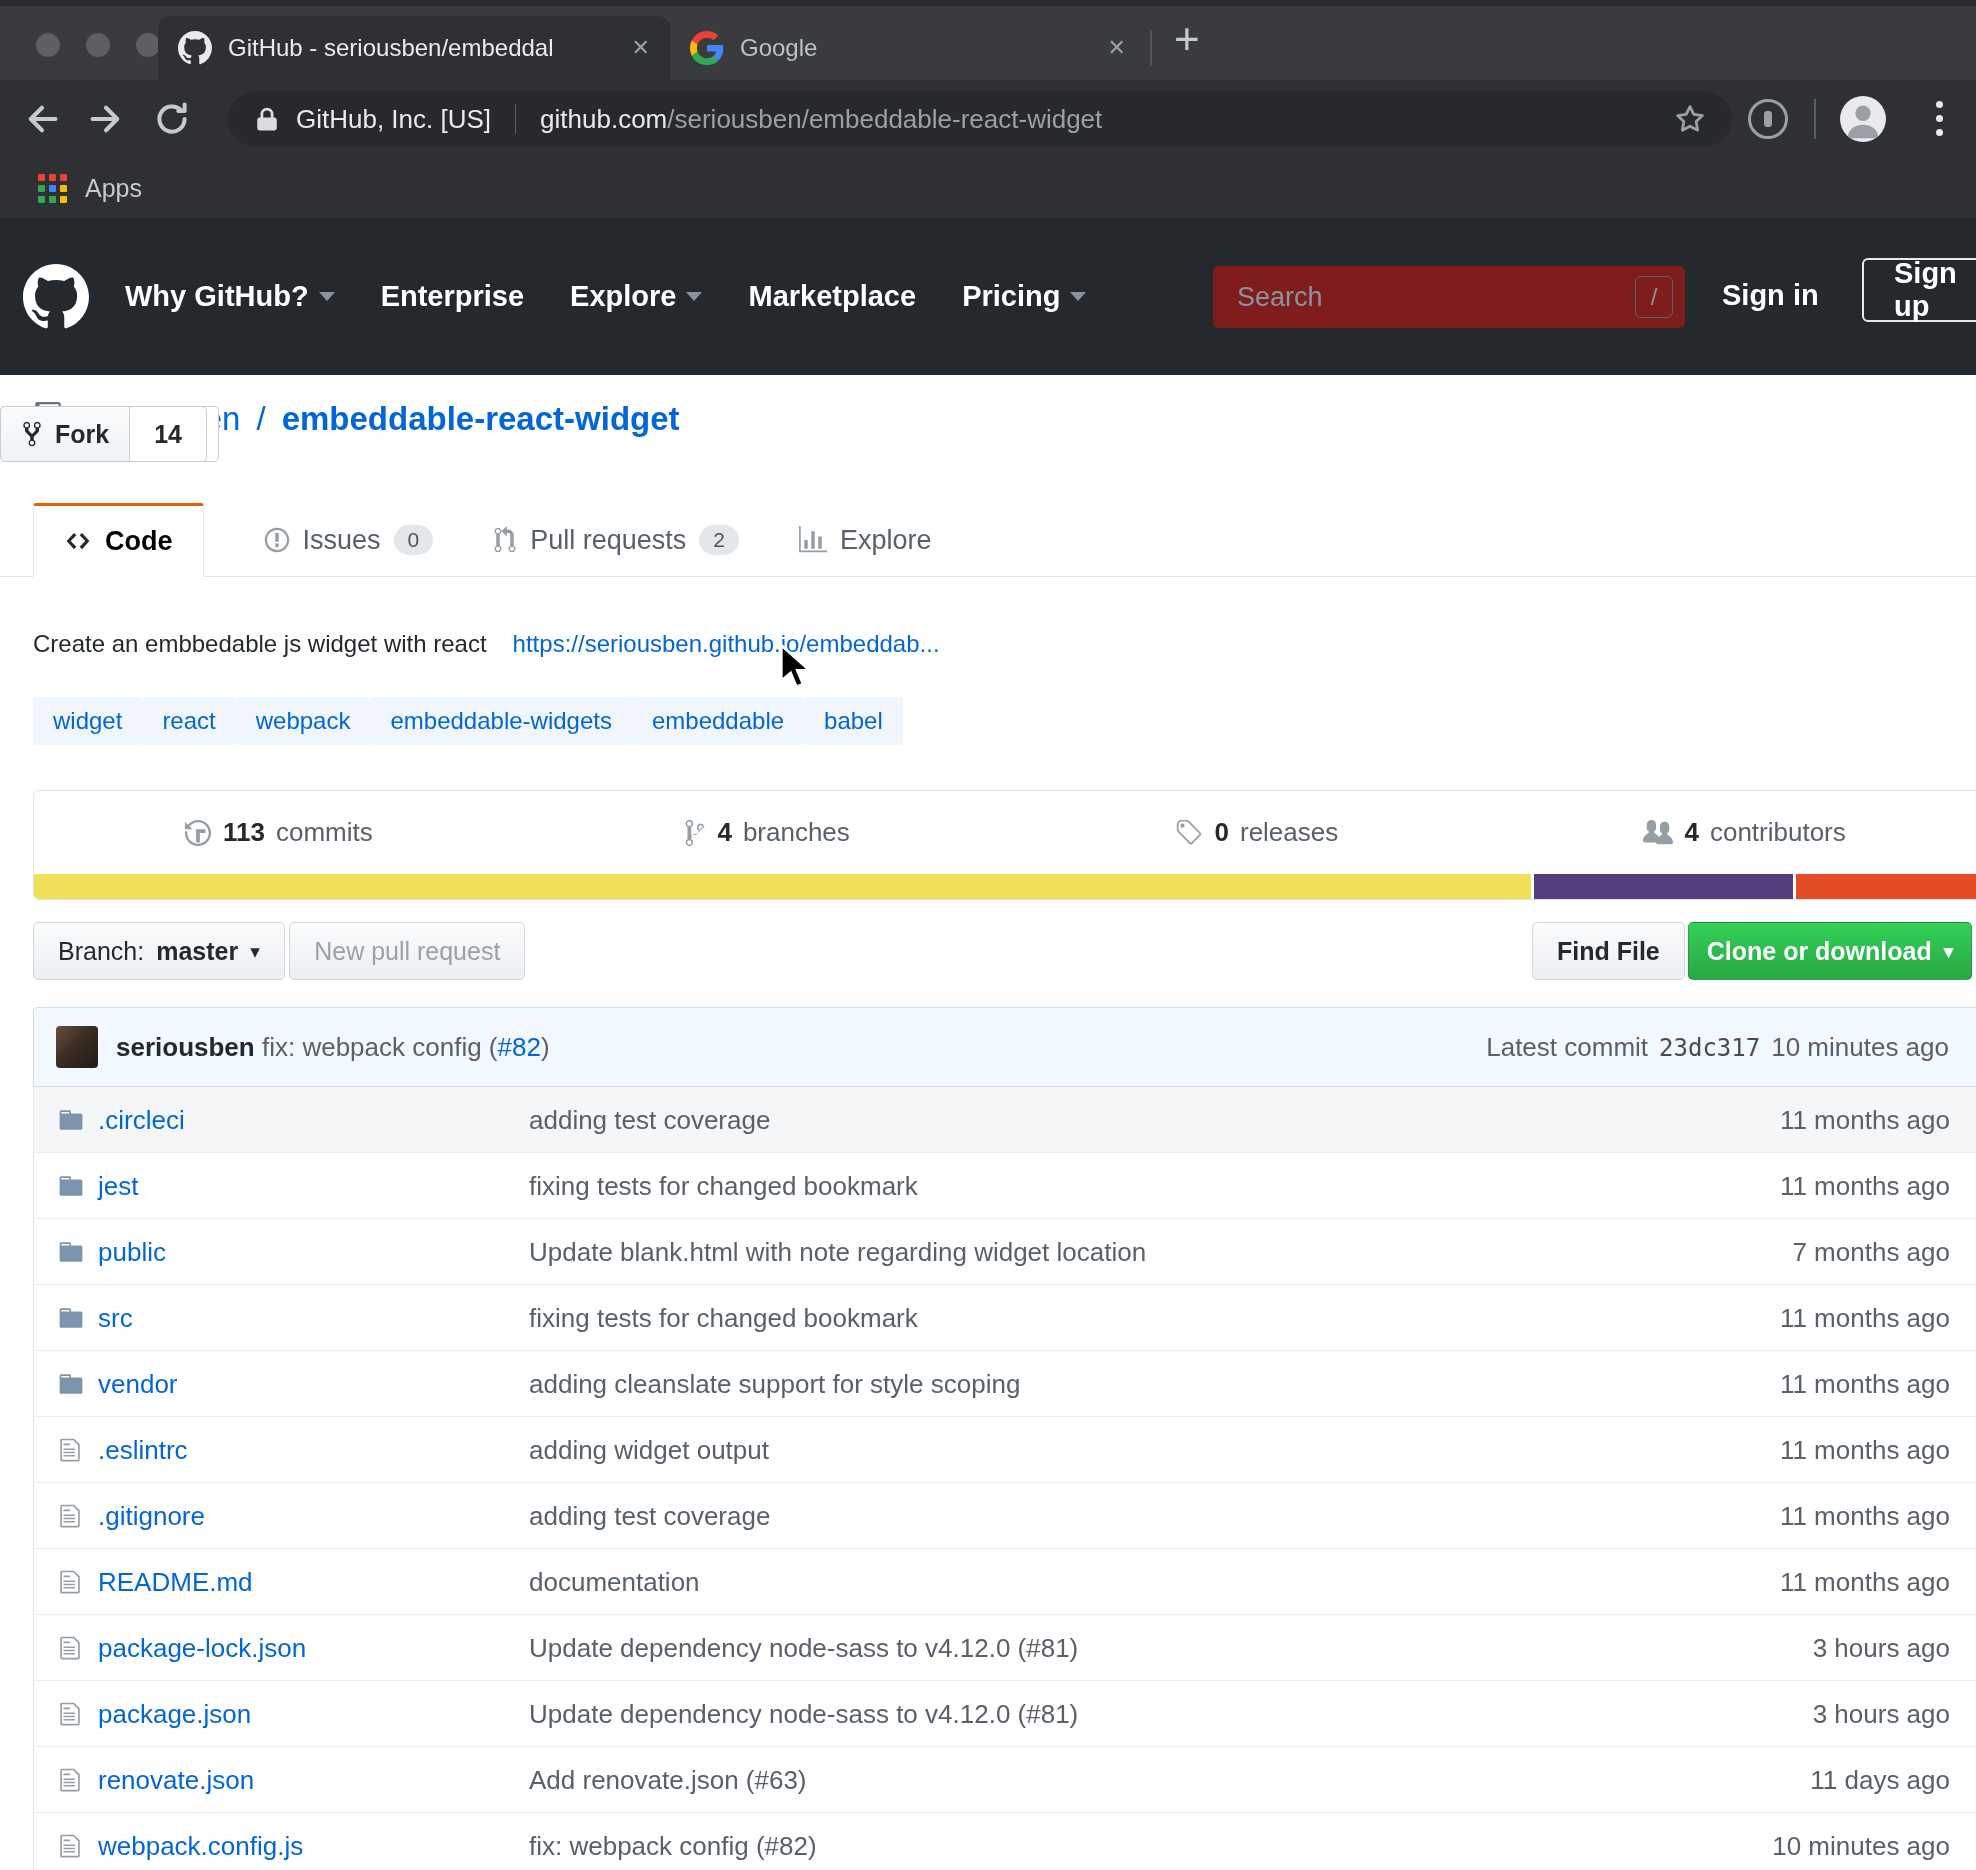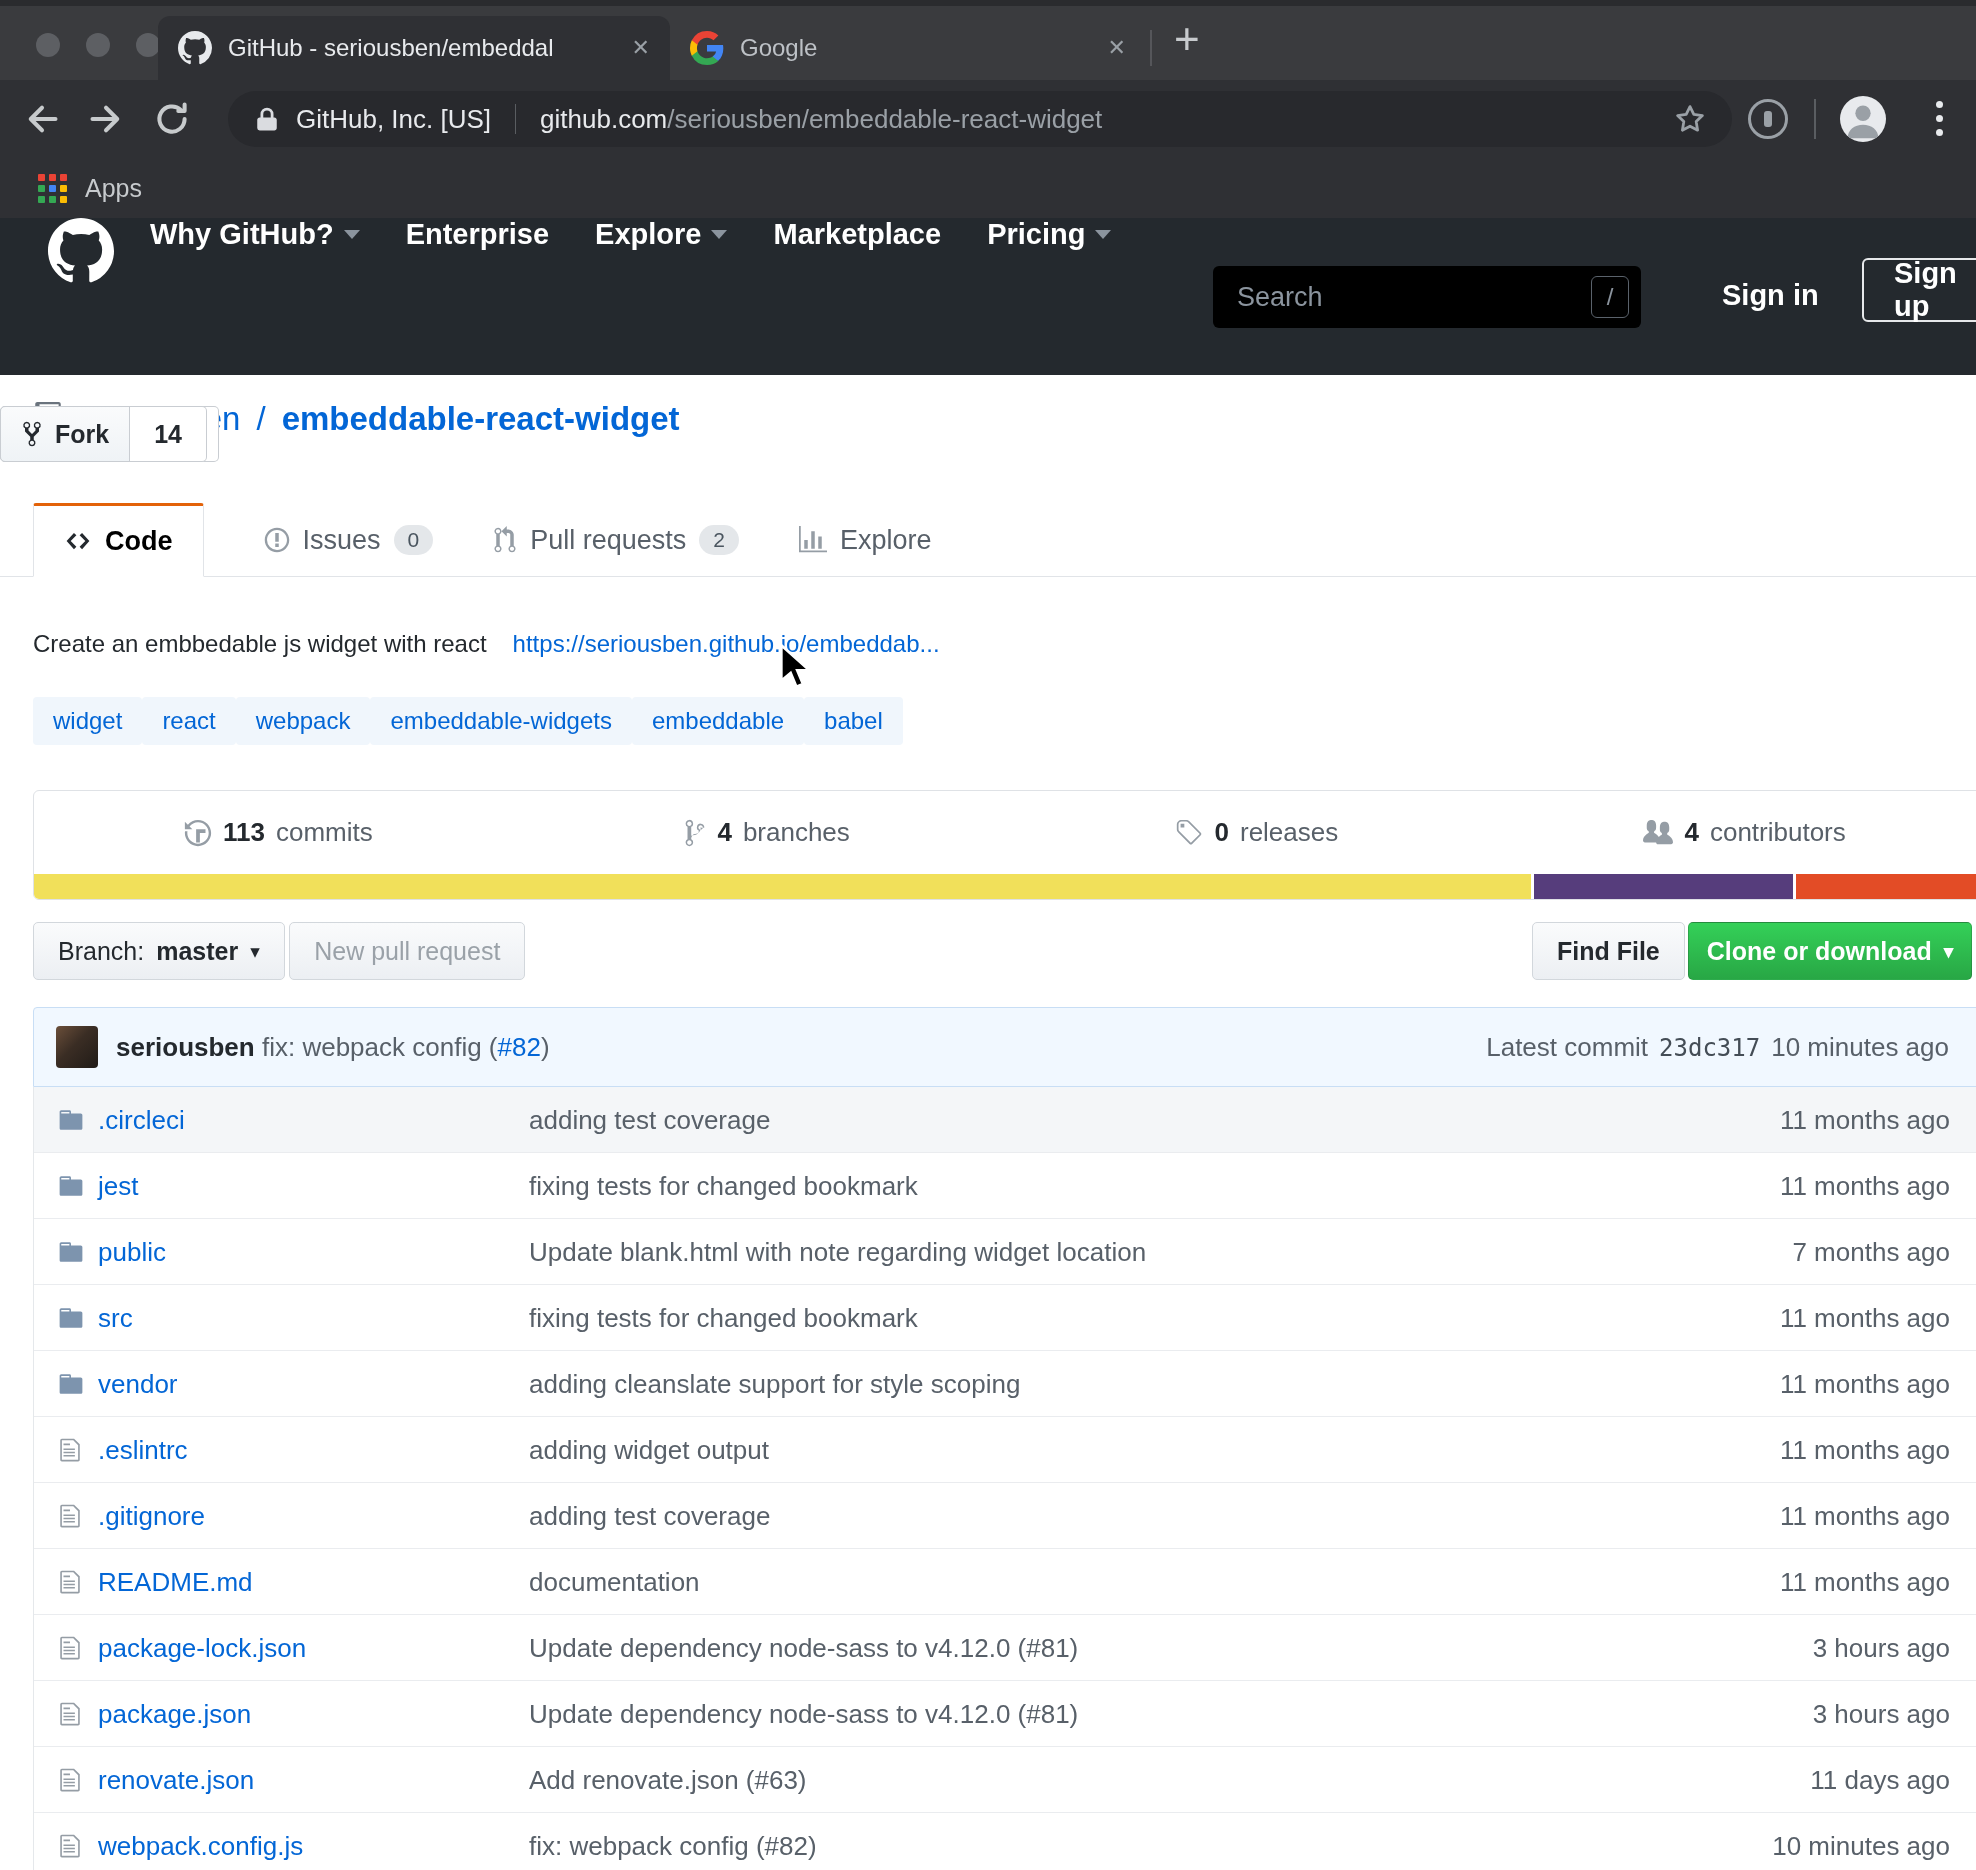--- a/index.html
+++ b/index.html
@@ -39,26 +39,26 @@
 
   .bookmarks{height:60px;background:#2f3034;display:flex;align-items:center;padding-left:38px;gap:18px}
   .apps-grid{width:29px;height:29px;display:grid;grid-template-columns:repeat(3,7px);grid-auto-rows:7px;gap:4px}
   .apps-grid i{border-radius:1px}
   .apps-grid i:nth-child(1){background:#ea4335}.apps-grid i:nth-child(2){background:#ea4335}.apps-grid i:nth-child(3){background:#ea4335}
   .apps-grid i:nth-child(4){background:#34a853}.apps-grid i:nth-child(5){background:#4285f4}.apps-grid i:nth-child(6){background:#fbbc04}
   .apps-grid i:nth-child(7){background:#34a853}.apps-grid i:nth-child(8){background:#34a853}.apps-grid i:nth-child(9){background:#fbbc04}
   .apps-label{color:#c7cacd;font-size:25px}
 
   
-  .gh-header{position:relative;height:157px;background:#24292e;display:flex;align-items:flex-start;padding-left:48px}
+  .gh-header{position:relative;height:157px;background:#24292e;display:flex;align-items:center;padding-left:23px}
   .gh-logo{color:#fff}
   .gh-nav{display:flex;gap:46px;margin-left:36px;align-items:center}
   .gh-nav-item{color:#fff;font-size:29px;font-weight:600;display:flex;align-items:center;gap:10px}
   .caret-sm{width:0;height:0;border-left:8px solid transparent;border-right:8px solid transparent;border-top:9px solid #8b949e}
-  .gh-search{position:absolute;left:1213px;top:48px;width:428px;height:62px;background:#000000;border-radius:6px}
+  .gh-search{position:absolute;left:1213px;top:48px;width:472px;height:62px;background:#7f1d1d;border-radius:6px}
   .gh-search input{width:100%;height:100%;background:transparent;border:none;outline:none;color:#c9d1d9;font-size:27px;padding:0 70px 0 24px;font-family:"Liberation Sans",sans-serif}
   .gh-search input::placeholder{color:#8b949e}
   .slash-key{position:absolute;right:12px;top:10px;width:38px;height:42px;border:1px solid #5a626b;border-radius:6px;color:#8b949e;font-size:24px;display:flex;align-items:center;justify-content:center}
   .sign-in{position:absolute;left:1722px;top:61px;color:#fff;font-size:29px;font-weight:600}
   .sign-up{position:absolute;left:1862px;top:40px;height:64px;padding:0 30px;border:2px solid #e6e8ea;border-radius:6px;color:#fff;font-size:29px;font-weight:600;display:flex;align-items:center}
 
   
   .page{position:relative;height:1495px;background:#fff}
   .title-row{position:absolute;top:25px;left:33px;display:flex;align-items:center;gap:16px;font-size:33px}
   .repo-icon{color:#6a737d}

